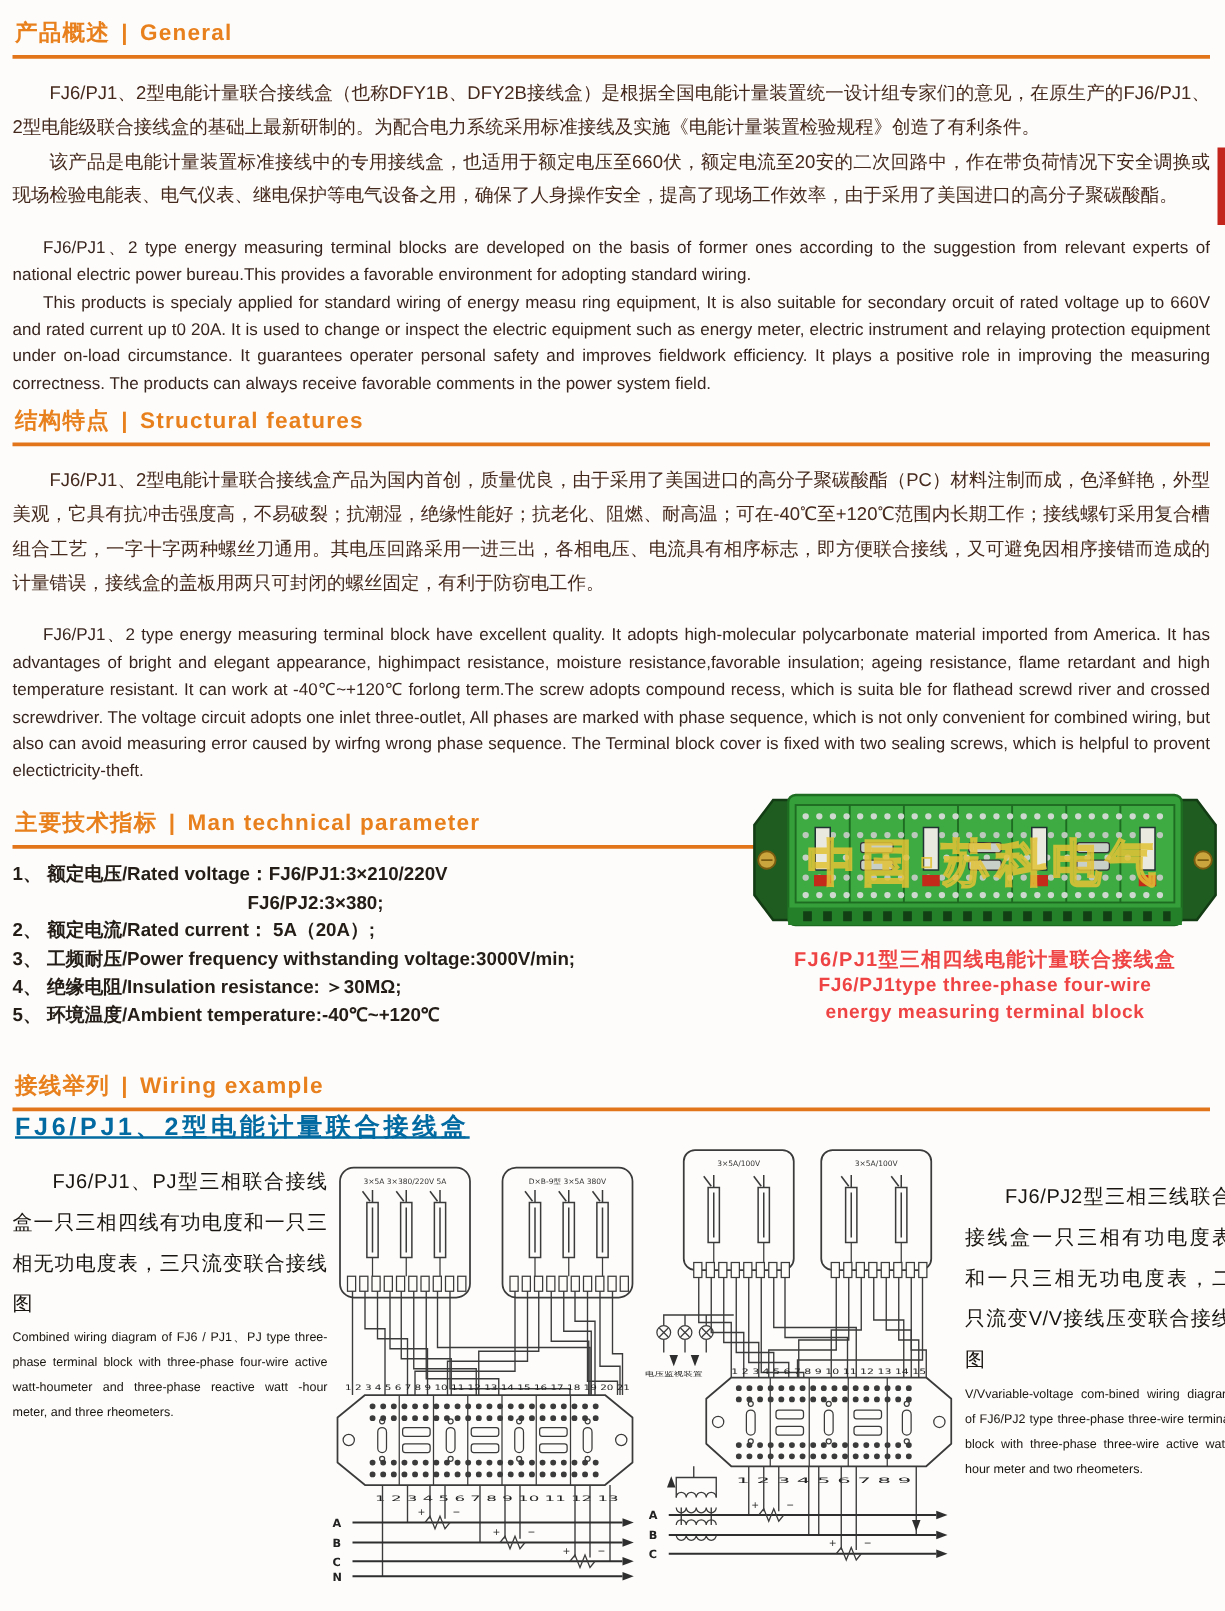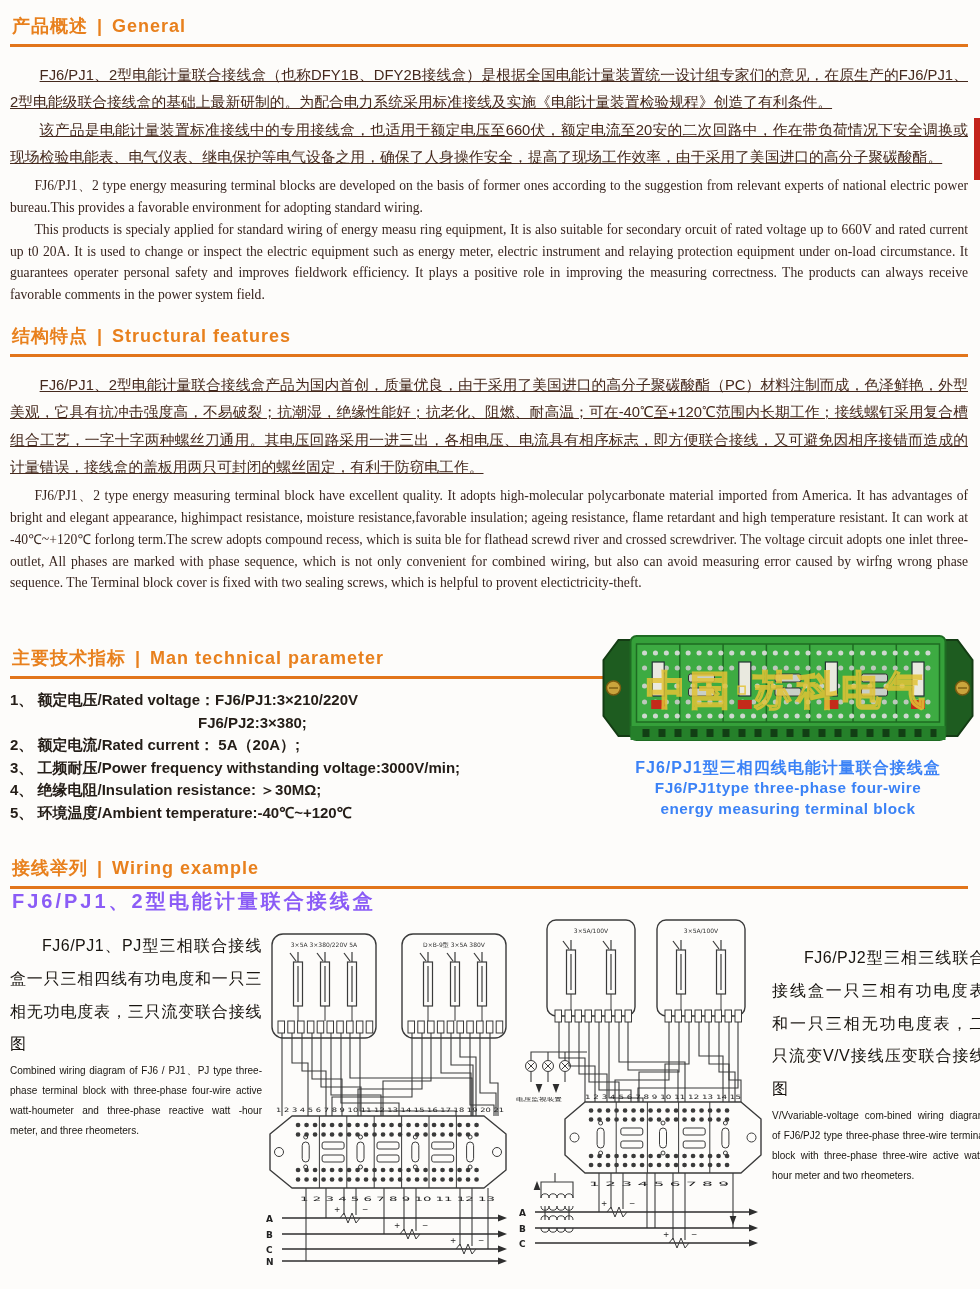--- a/index.html
+++ b/index.html
@@ -1,30 +1,30 @@
 <!DOCTYPE html>
 <html><head>
 <meta charset="utf-8">
 <style>
   html,body{margin:0;padding:0;background:#fff;}
   .page{position:relative;width:980px;height:1289px;background:#fdfcfa;overflow:hidden;
         font-family:"Liberation Sans",sans-serif;color:#3a2a22;}
   .sec{position:absolute;left:10px;width:958px;}
   .sec-h{display:flex;align-items:baseline;gap:9px;color:#e8801d;font-size:18px;font-weight:bold;
          letter-spacing:1px;margin:0;padding:0 0 6px 2px;border-bottom:3px solid #e2751a;}
-  .zhp{font-size:14.8px;line-height:1.85;text-align:justify;color:#45291d;margin:0;text-indent:2em;text-decoration:underline;}
+  .zhp{font-size:14.8px;line-height:1.85;text-align:justify;color:#45291d;margin:0;text-indent:2em;}
   .enp{font-size:13.6px;line-height:1.6;text-align:justify;color:#38241e;margin:0;text-indent:1.8em;}
   .zh-wrap{margin-top:15px;}
-  .en-wrap{margin-top:4px;font-family:Liberation Serif, serif;}
+  .en-wrap{margin-top:16px;}
   .plist{margin-top:10px;font-size:15px;line-height:1.5;font-weight:bold;color:#241d17;width:565px;}
   .plist .indent2{padding-left:188px;}
   .pfig{position:absolute;left:586px;top:-16px;width:384px;text-align:center;}
-  .pcap{margin-top:5px;font-weight:bold;color:#3b82f6;font-size:16px;line-height:1.34;letter-spacing:1px;}
+  .pcap{margin-top:5px;font-weight:bold;color:#ef4444;font-size:16px;line-height:1.34;letter-spacing:1px;}
   .pcap .cap-en{font-size:15.3px;letter-spacing:0.5px;}
-  .wsub{position:absolute;top:32px;left:2px;font-size:20px;font-weight:bold;color:#8b5cf6;letter-spacing:3px;margin:0;}
+  .wsub{position:absolute;top:32px;left:2px;font-size:20px;font-weight:bold;color:#0369a1;letter-spacing:3px;margin:0;text-decoration:underline;}
   .wnote{position:absolute;color:#18140f;text-align:justify;}
   .wnote .nzh{margin:0;font-size:16px;line-height:2.05;text-indent:2em;letter-spacing:0.5px;}
   .wnote .nen{margin:0;font-size:10px;line-height:2.0;}
   #wnote-left{left:0;top:74px;width:252px;}
   #wnote-right{left:762px;top:86px;width:214px;}
   .diag{position:absolute;}
   #diag1{left:252px;top:62px;width:255px;}
   #diag2{left:505px;top:54px;width:255px;}
   .redtab{position:absolute;right:0;top:118px;width:6px;height:62px;background:#c3241c;}
   

